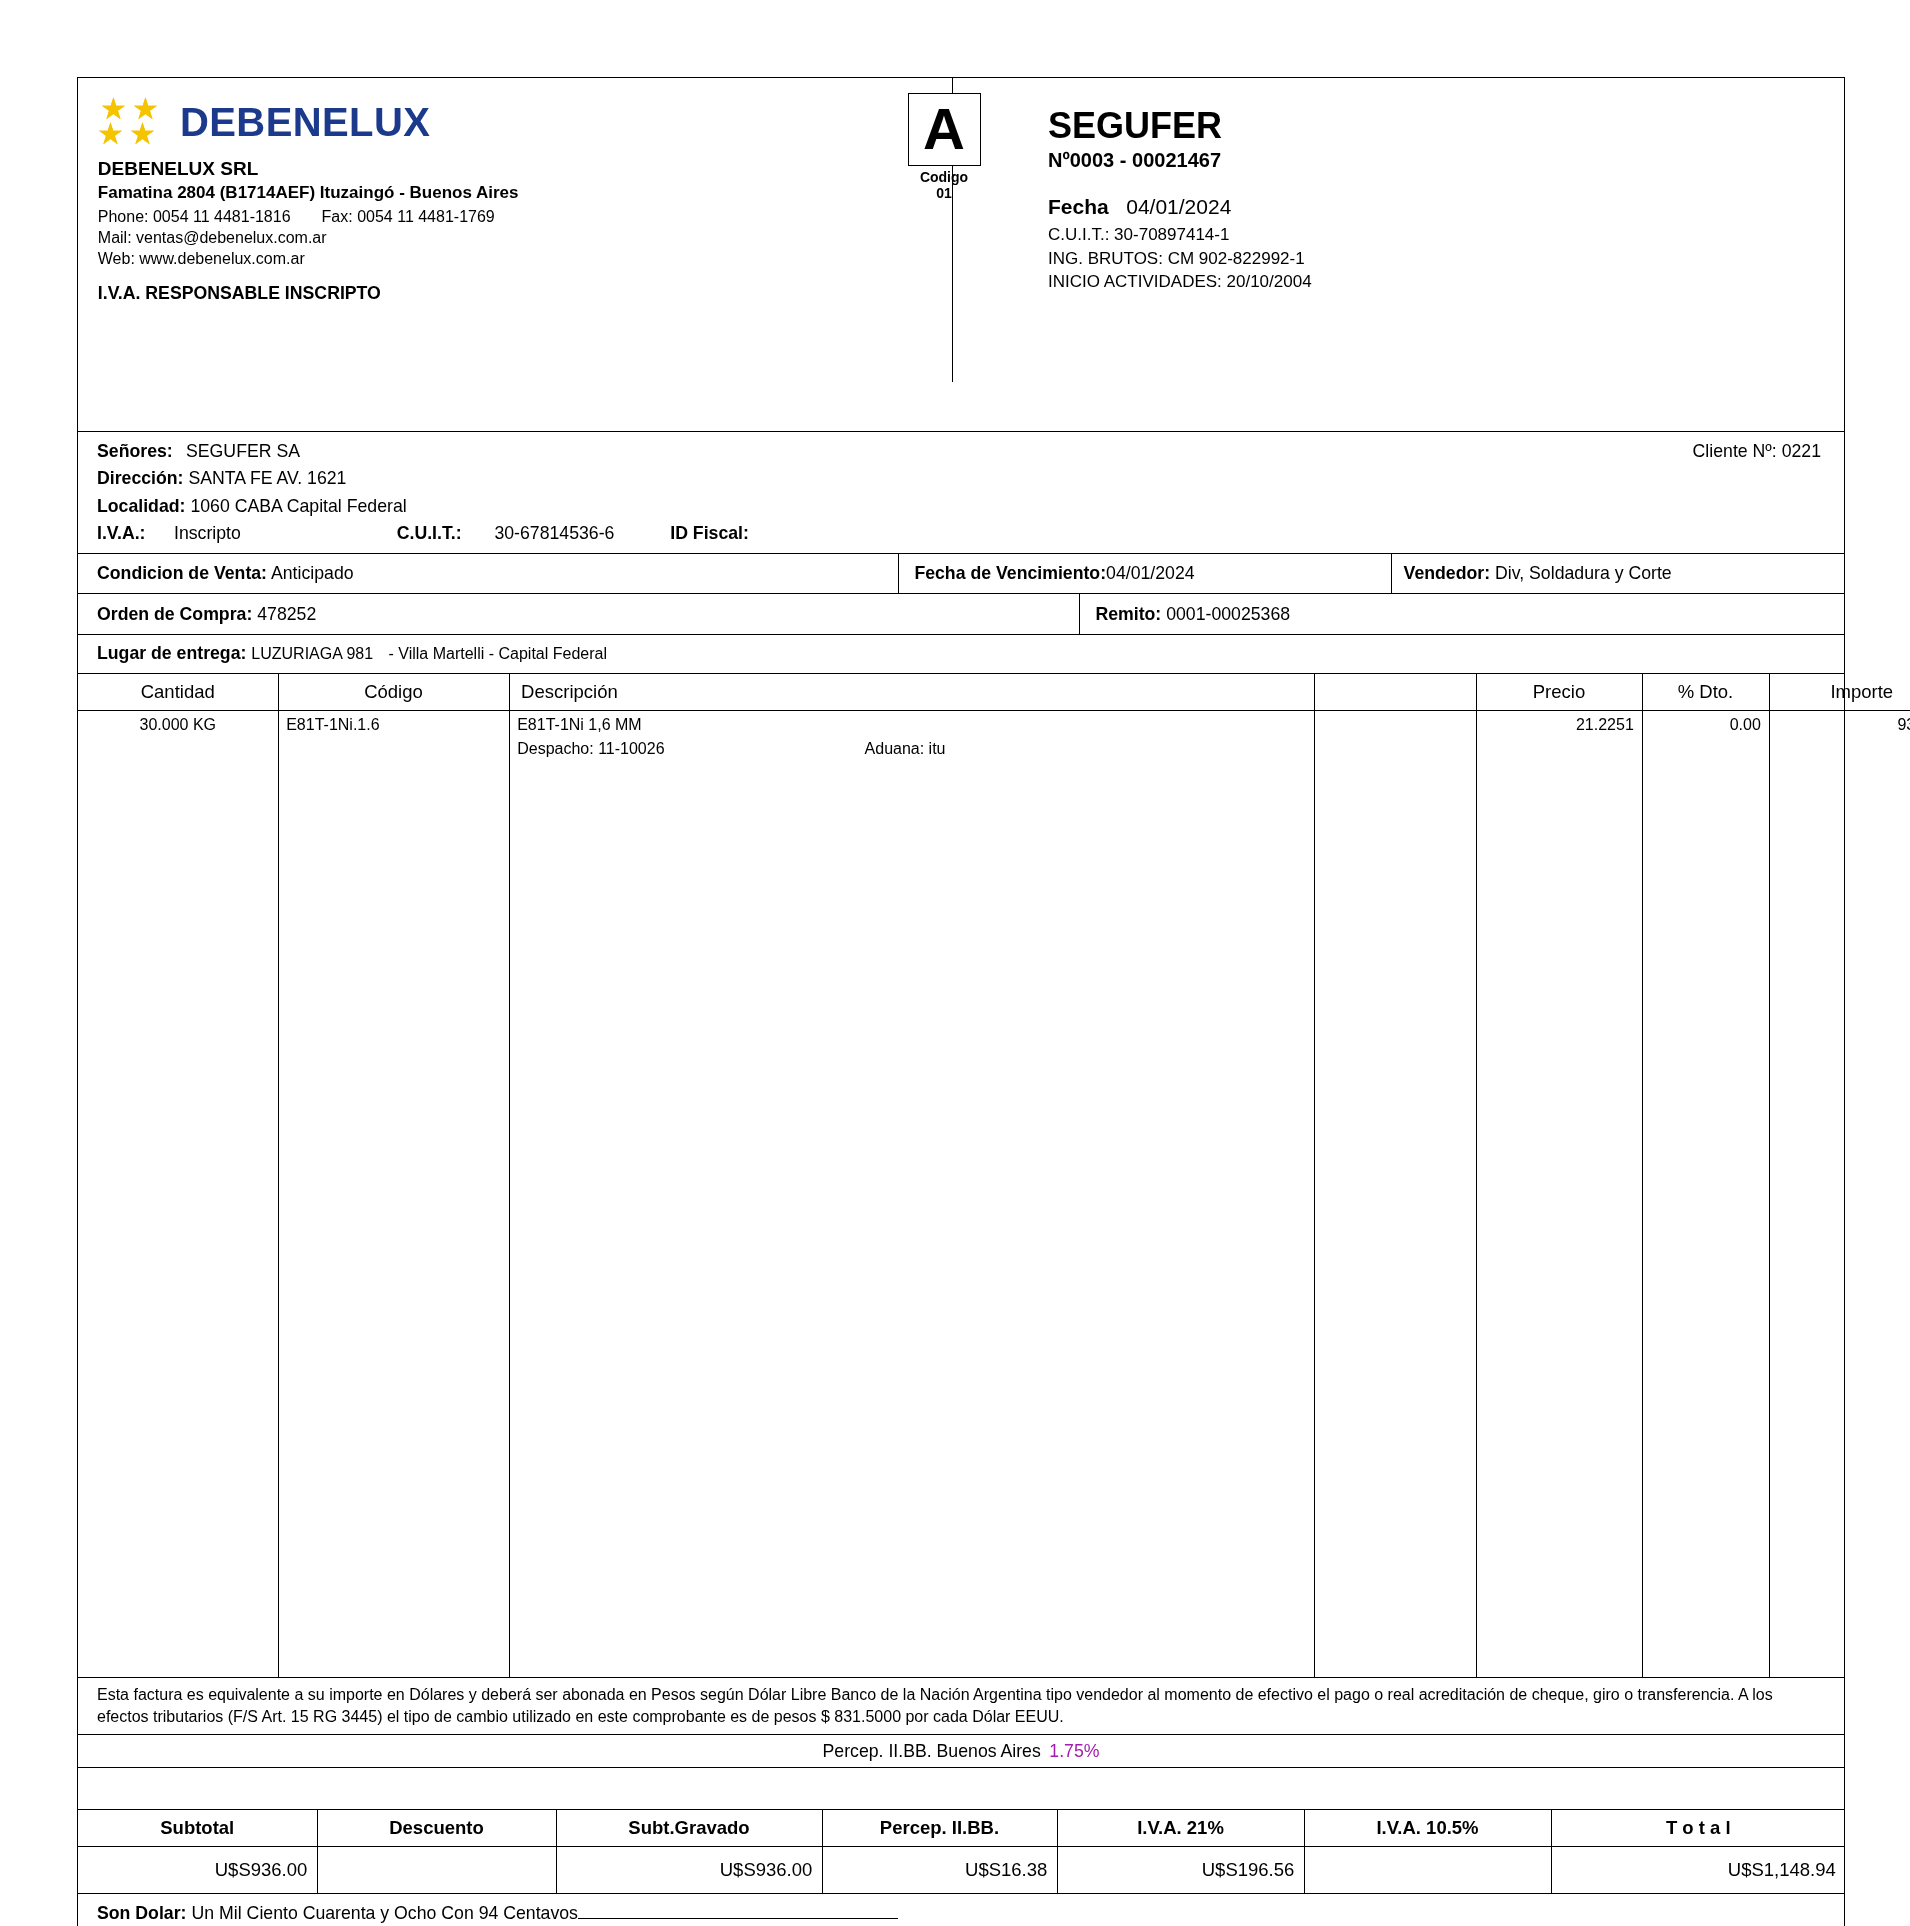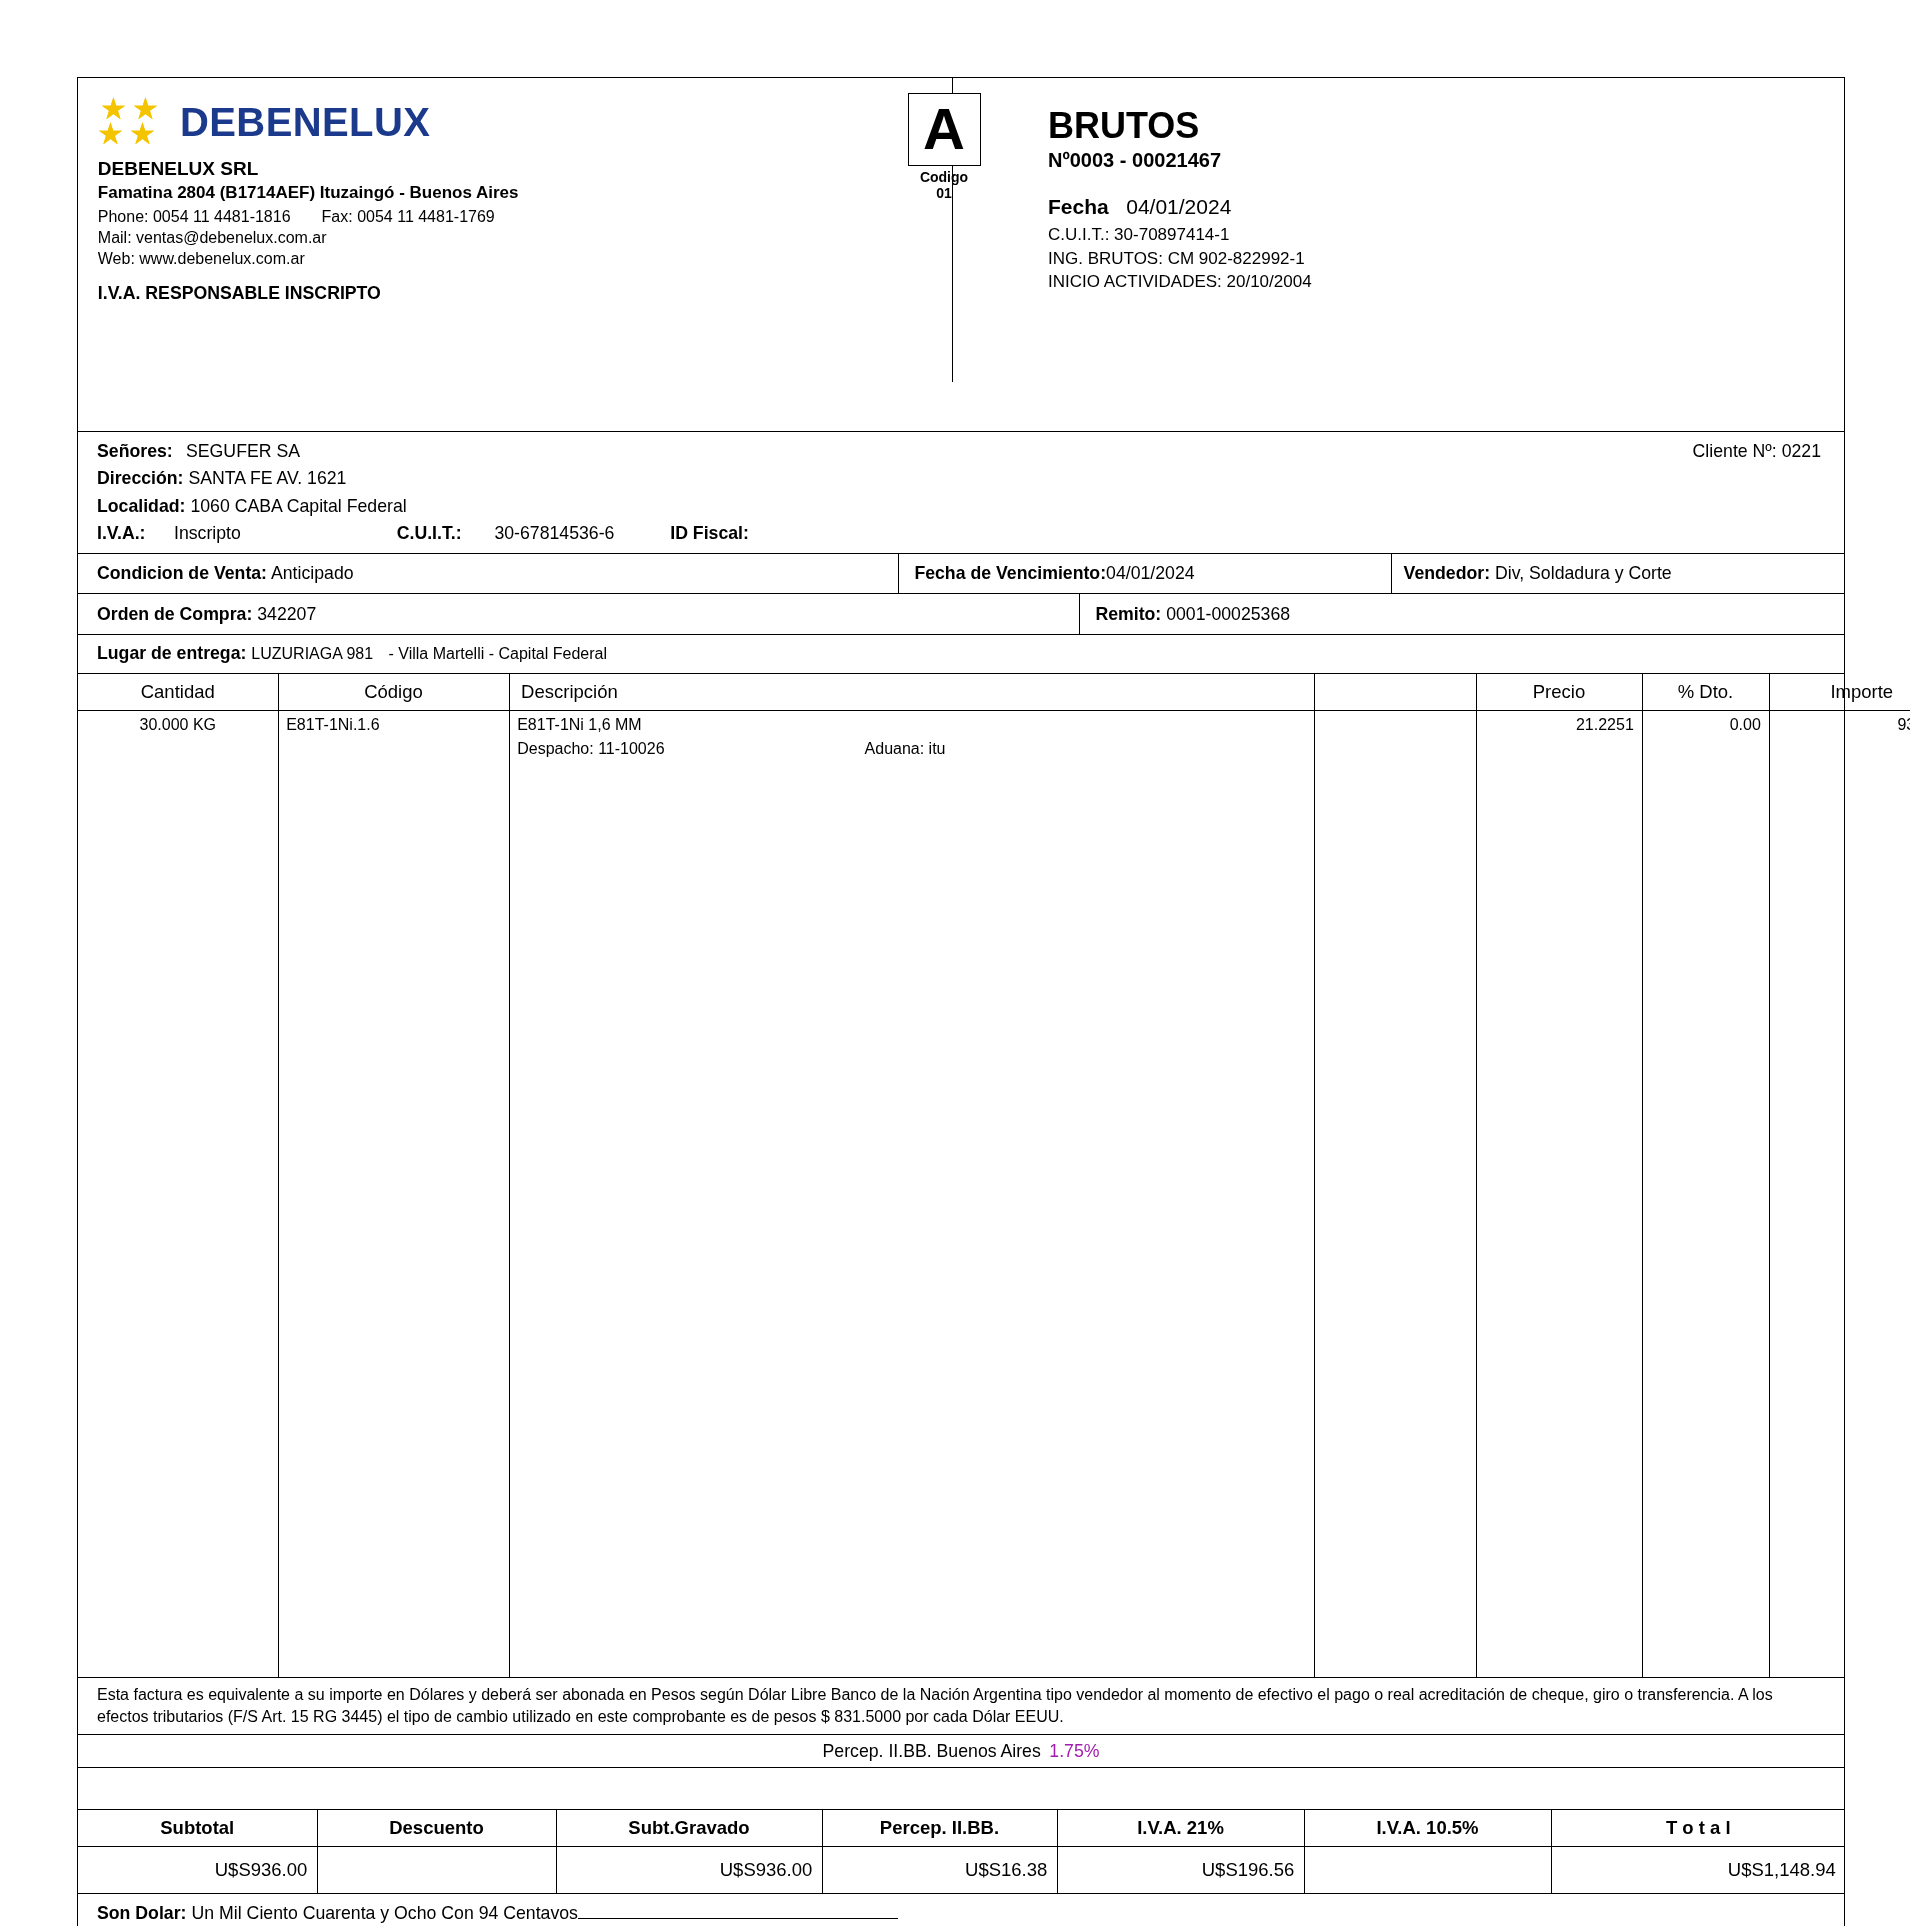--- a/index.html
+++ b/index.html
@@ -311,21 +311,21 @@
         <div class="iva-resp">I.V.A. RESPONSABLE INSCRIPTO</div>
       </div>
 
       <div class="abox">
         <div class="sq">A</div>
         <div class="cod">Codigo</div>
         <div class="cod2">01</div>
       </div>
 
       <div class="hdr-right">
-        <div class="fact-title">BRUTOS</div>
+        <div class="fact-title">SEGUFER</div>
         <div class="fact-num">Nº0003 - 00021467</div>
         <div class="fecha-row">
           <b>Fecha</b>
           &nbsp;&nbsp;<span>04/01/2024</span>
         </div>
         <div class="rline">C.U.I.T.: 30-70897414-1</div>
         <div class="rline">ING. BRUTOS: CM 902-822992-1</div>
         <div class="rline">INICIO ACTIVIDADES: 20/10/2004</div>
       </div>
     </div>
@@ -370,21 +370,21 @@
       </div>
       <div class="cond-c3">
         <span class="lbl">Vendedor:</span>
         <span class="val">Div, Soldadura y Corte</span>
       </div>
     </div>
 
     <div class="oc-row">
       <div class="oc-c1">
         <span class="lbl">Orden de Compra:</span>
-        <span class="val">342207</span>
+        <span class="val">478252</span>
       </div>
       <div class="oc-c2">
         <span class="lbl">Remito:</span>
         <span class="val">0001-00025368</span>
       </div>
     </div>
 
     <div class="lug-row">
       <span class="lbl">Lugar de entrega:</span>
       <span class="small">LUZURIAGA 981</span><span class="gap2"></span><span class="small">- Villa Martelli - Capital Federal</span>

